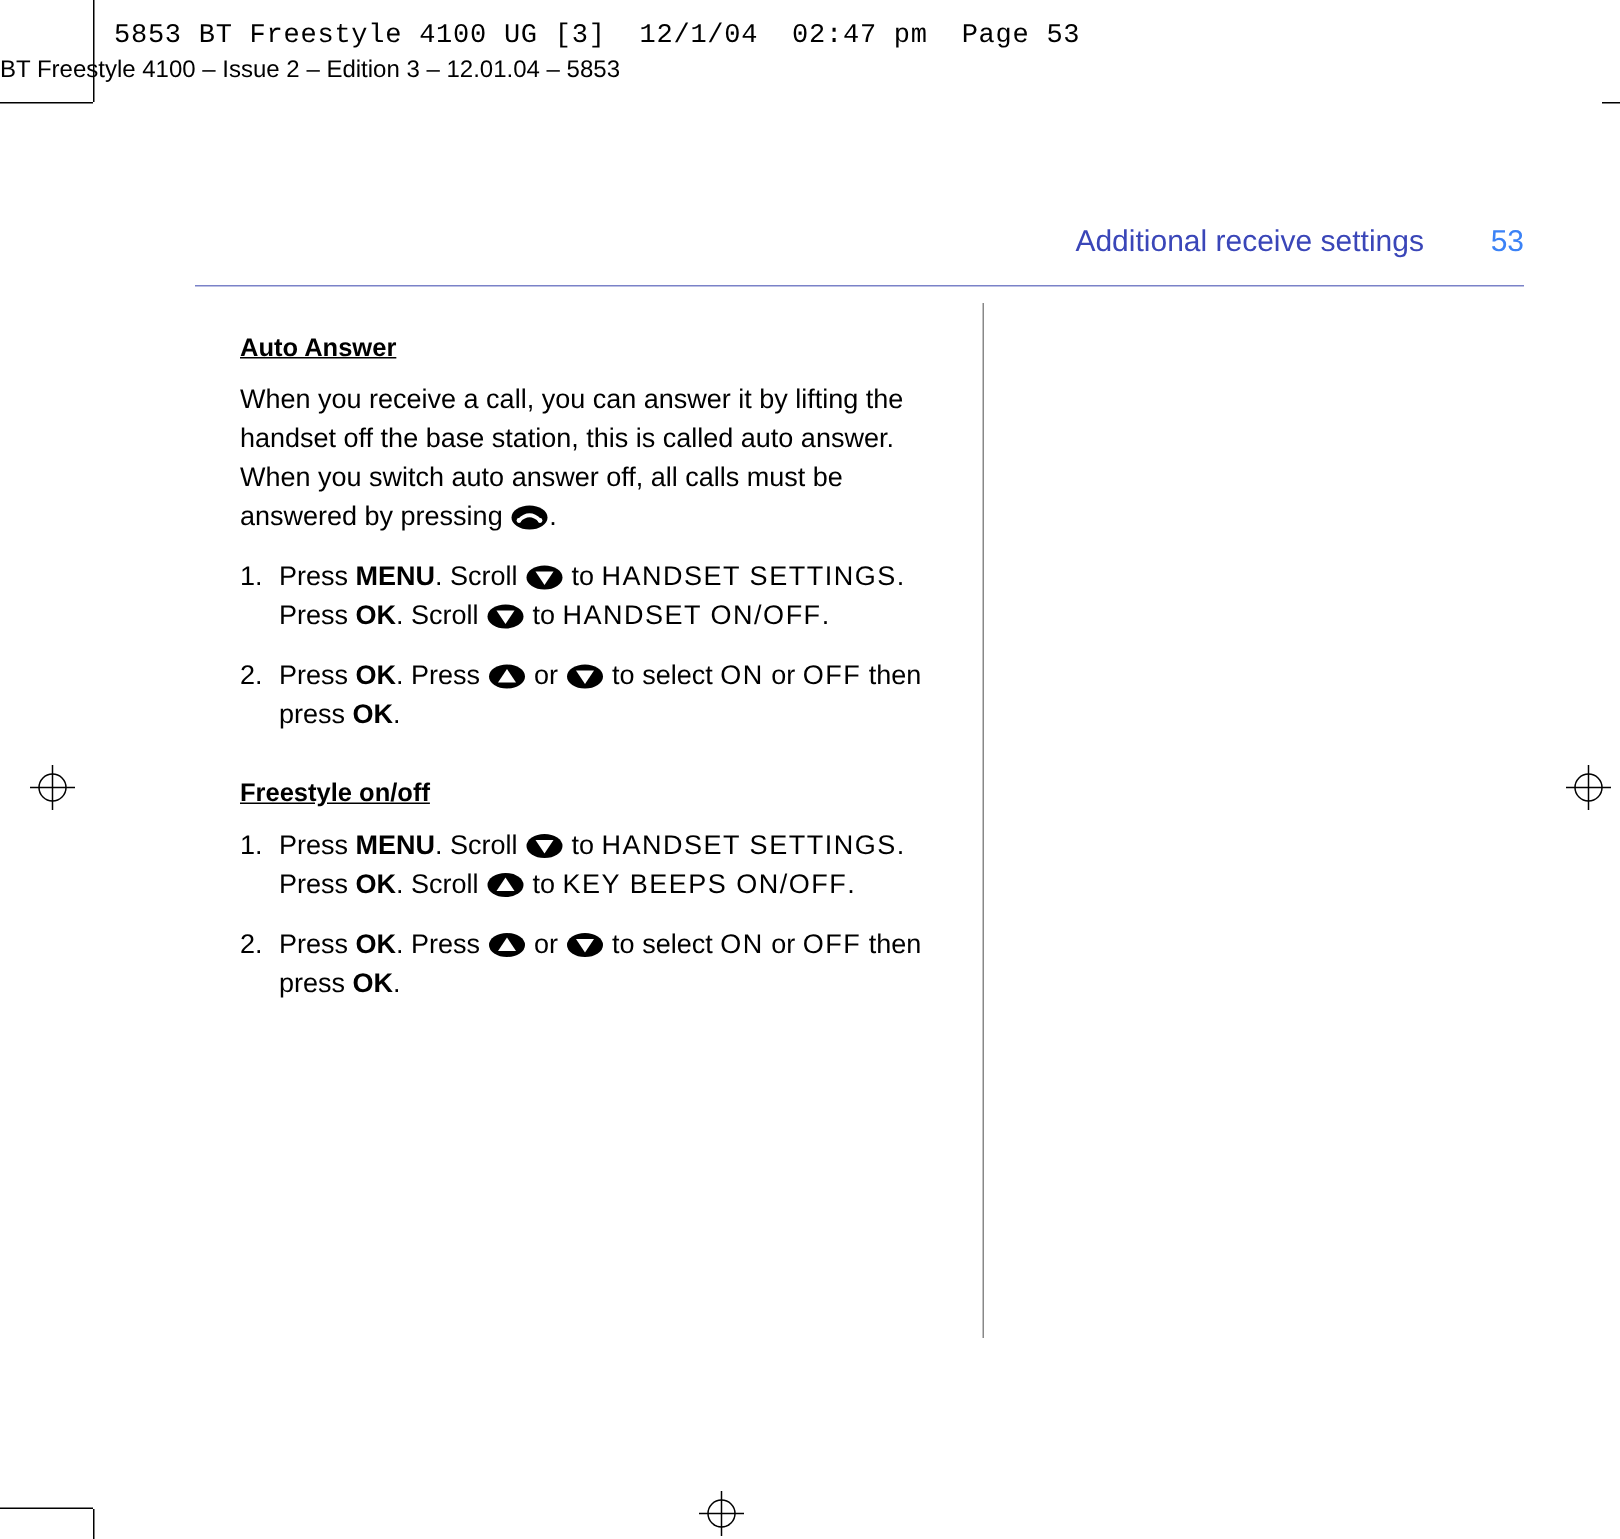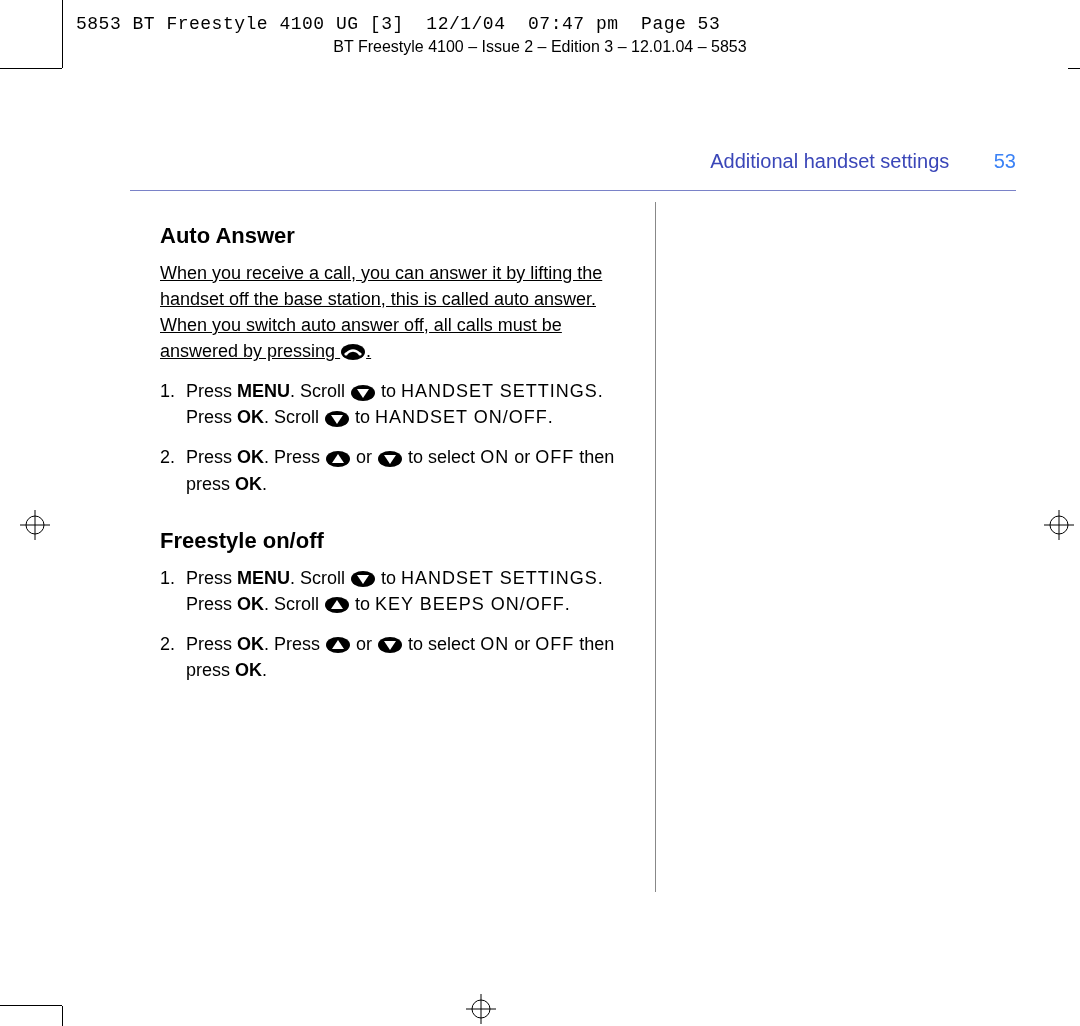--- a/index.html
+++ b/index.html
@@ -18,21 +18,21 @@
     left: 76px;
     font-family: "Courier New", monospace;
     font-size: 18px;
     letter-spacing: 0.5px;
     white-space: pre;
   }
   .footerline {
     position: absolute;
     top: 38px;
     width: 100%;
-    text-align: center;
+    text-align: left;
     font-size: 16px;
   }
   
   .crop-h-top { position:absolute; top:68px; left:0; width:62px; border-top:1px solid #000; }
   .crop-v-left-top { position:absolute; top:0; left:62px; height:68px; border-left:1px solid #000; }
   .crop-h-top-r { position:absolute; top:68px; right:0; width:12px; border-top:1px solid #000; }
   .crop-h-bot { position:absolute; bottom:20px; left:0; width:62px; border-top:1px solid #000; }
   .crop-v-left-bot { position:absolute; bottom:0; left:62px; height:20px; border-left:1px solid #000; }
   .reg-left {
     position:absolute; left:20px; top:510px; width:30px; height:30px;
@@ -69,25 +69,26 @@
   }
   .col {
     position: absolute;
     top: 220px;
     left: 160px;
     width: 480px;
     font-size: 18px;
     line-height: 1.45;
   }
   .col h2 {
-    font-size: 22px;
+    font-size: 17px;
     font-weight: bold;
     margin: 0 0 8px 0;
-  }
-  .col p { margin: 0 0 14px 0; text-decoration: underline; }
+    text-decoration: underline;
+  }
+  .col p { margin: 0 0 14px 0; }
   .step { display: flex; margin: 0 0 14px 0; }
   .step .num { width: 26px; flex: 0 0 26px; }
   .step .body { flex: 1; }
   .bold { font-weight: bold; }
   .lcd {
     font-family: Liberation Sans, sans-serif;
     letter-spacing: 1px;
   }
   .icon {
     display: inline-block;
@@ -100,21 +101,21 @@
     position: absolute;
     top: 202px;
     left: 655px;
     height: 690px;
     border-left: 1px solid #888;
   }
 </style>
 </head>
 <body>
 
-<div class="slug">5853 BT Freestyle 4100 UG [3]  12/1/04  07:47 pm  Page 53</div>
+<div class="slug">5853 BT Freestyle 4100 UG [3]  12/1/04  02:47 pm  Page 53</div>
 <div class="footerline">BT Freestyle 4100 – Issue 2 – Edition 3 – 12.01.04 – 5853</div>
 
 <div class="crop-h-top"></div>
 <div class="crop-v-left-top"></div>
 <div class="crop-h-top-r"></div>
 <div class="crop-h-bot"></div>
 <div class="crop-v-left-bot"></div>
 
 <div class="reg reg-left">
   <svg viewBox="0 0 30 30">
@@ -132,21 +133,21 @@
 </div>
 <div class="reg reg-bottom">
   <svg viewBox="0 0 30 30">
       <circle cx="15" cy="15" r="9" fill="none" stroke="#000"></circle>
       <line x1="0" y1="15" x2="30" y2="15" stroke="#000"></line>
       <line x1="15" y1="0" x2="15" y2="30" stroke="#000"></line>
     </svg>
 </div>
 
 <div class="header-section">
-  <span class="section-title">Additional handset settings</span>
+  <span class="section-title">Additional receive settings</span>
   <span class="page-num">53</span>
 </div>
 <div class="hr-top"></div>
 <div class="vdiv"></div>
 
 <div class="col">
 
   <h2>Auto Answer</h2>
   <p>
     <span>When you receive a call, you can answer it by lifting the handset off the base station, this is called auto answer. When you switch auto answer off, all calls must be answered by pressing </span>

